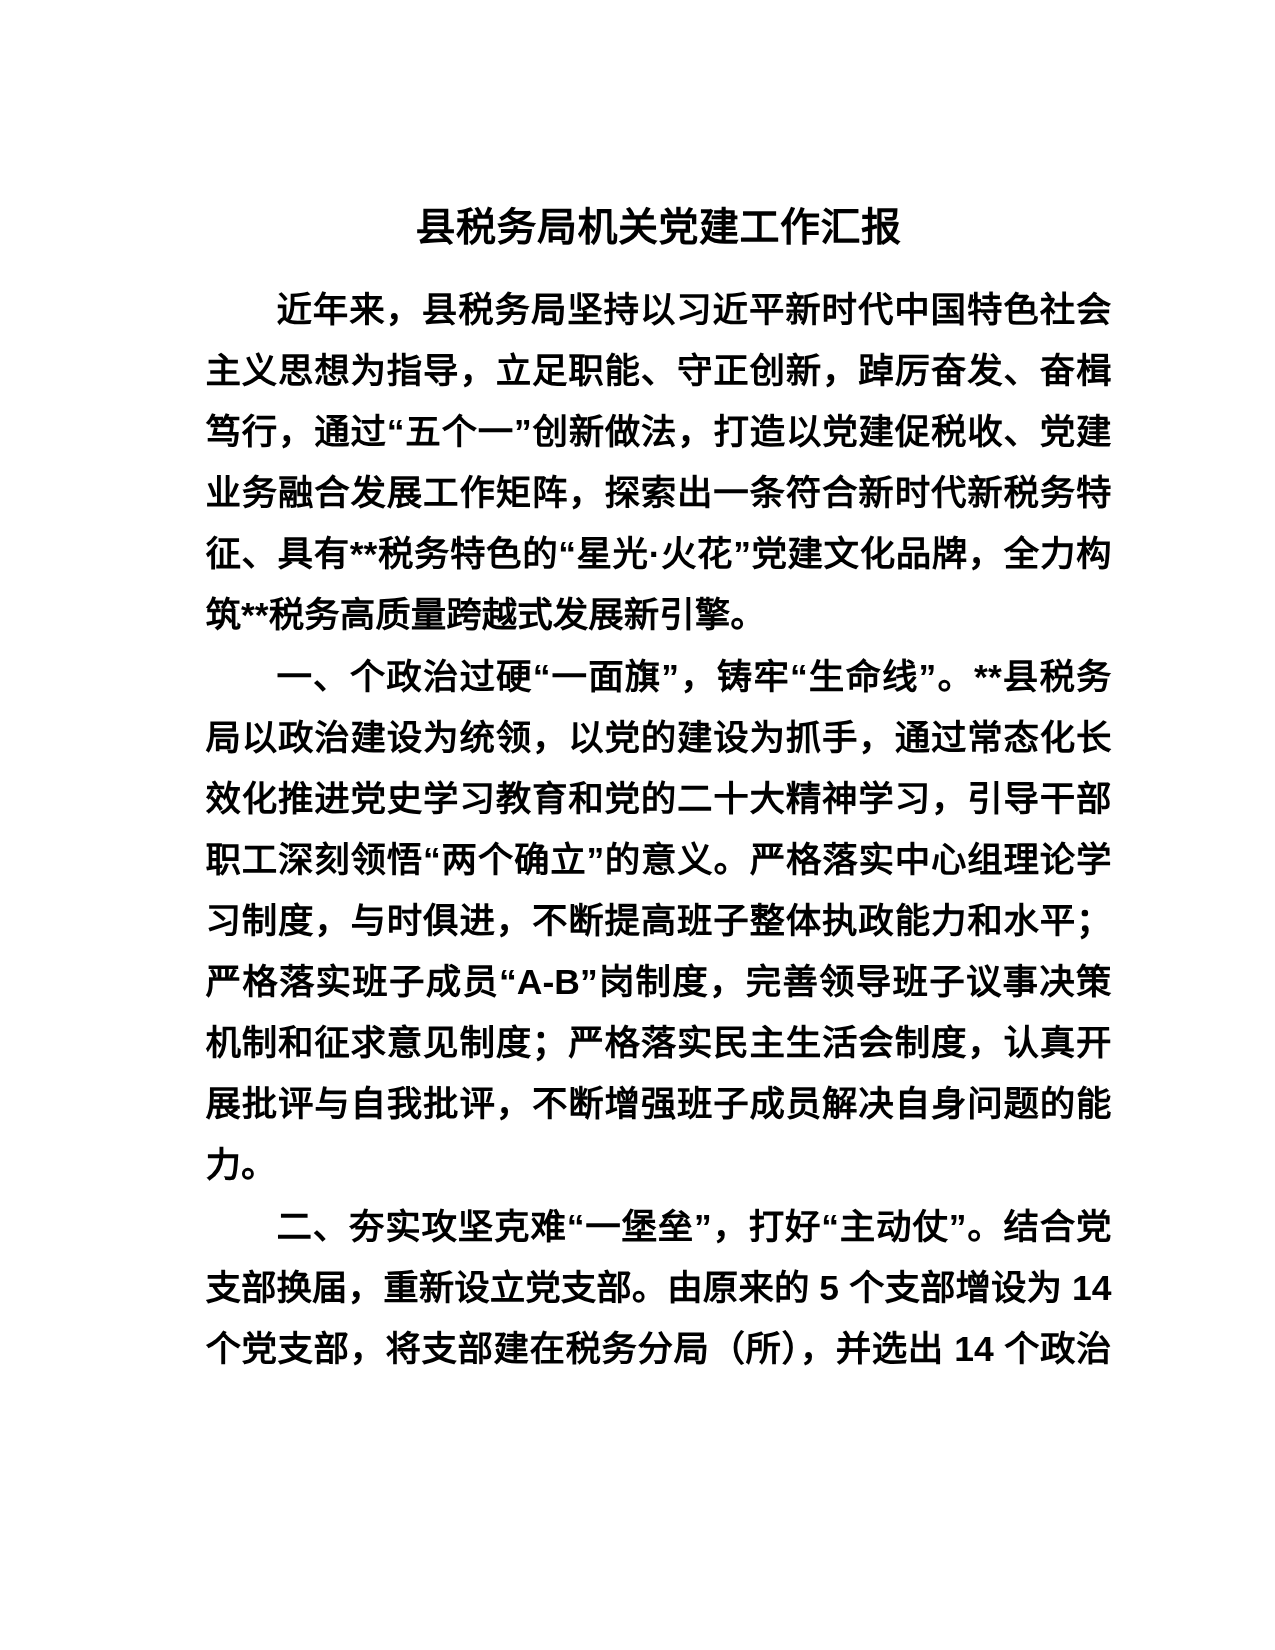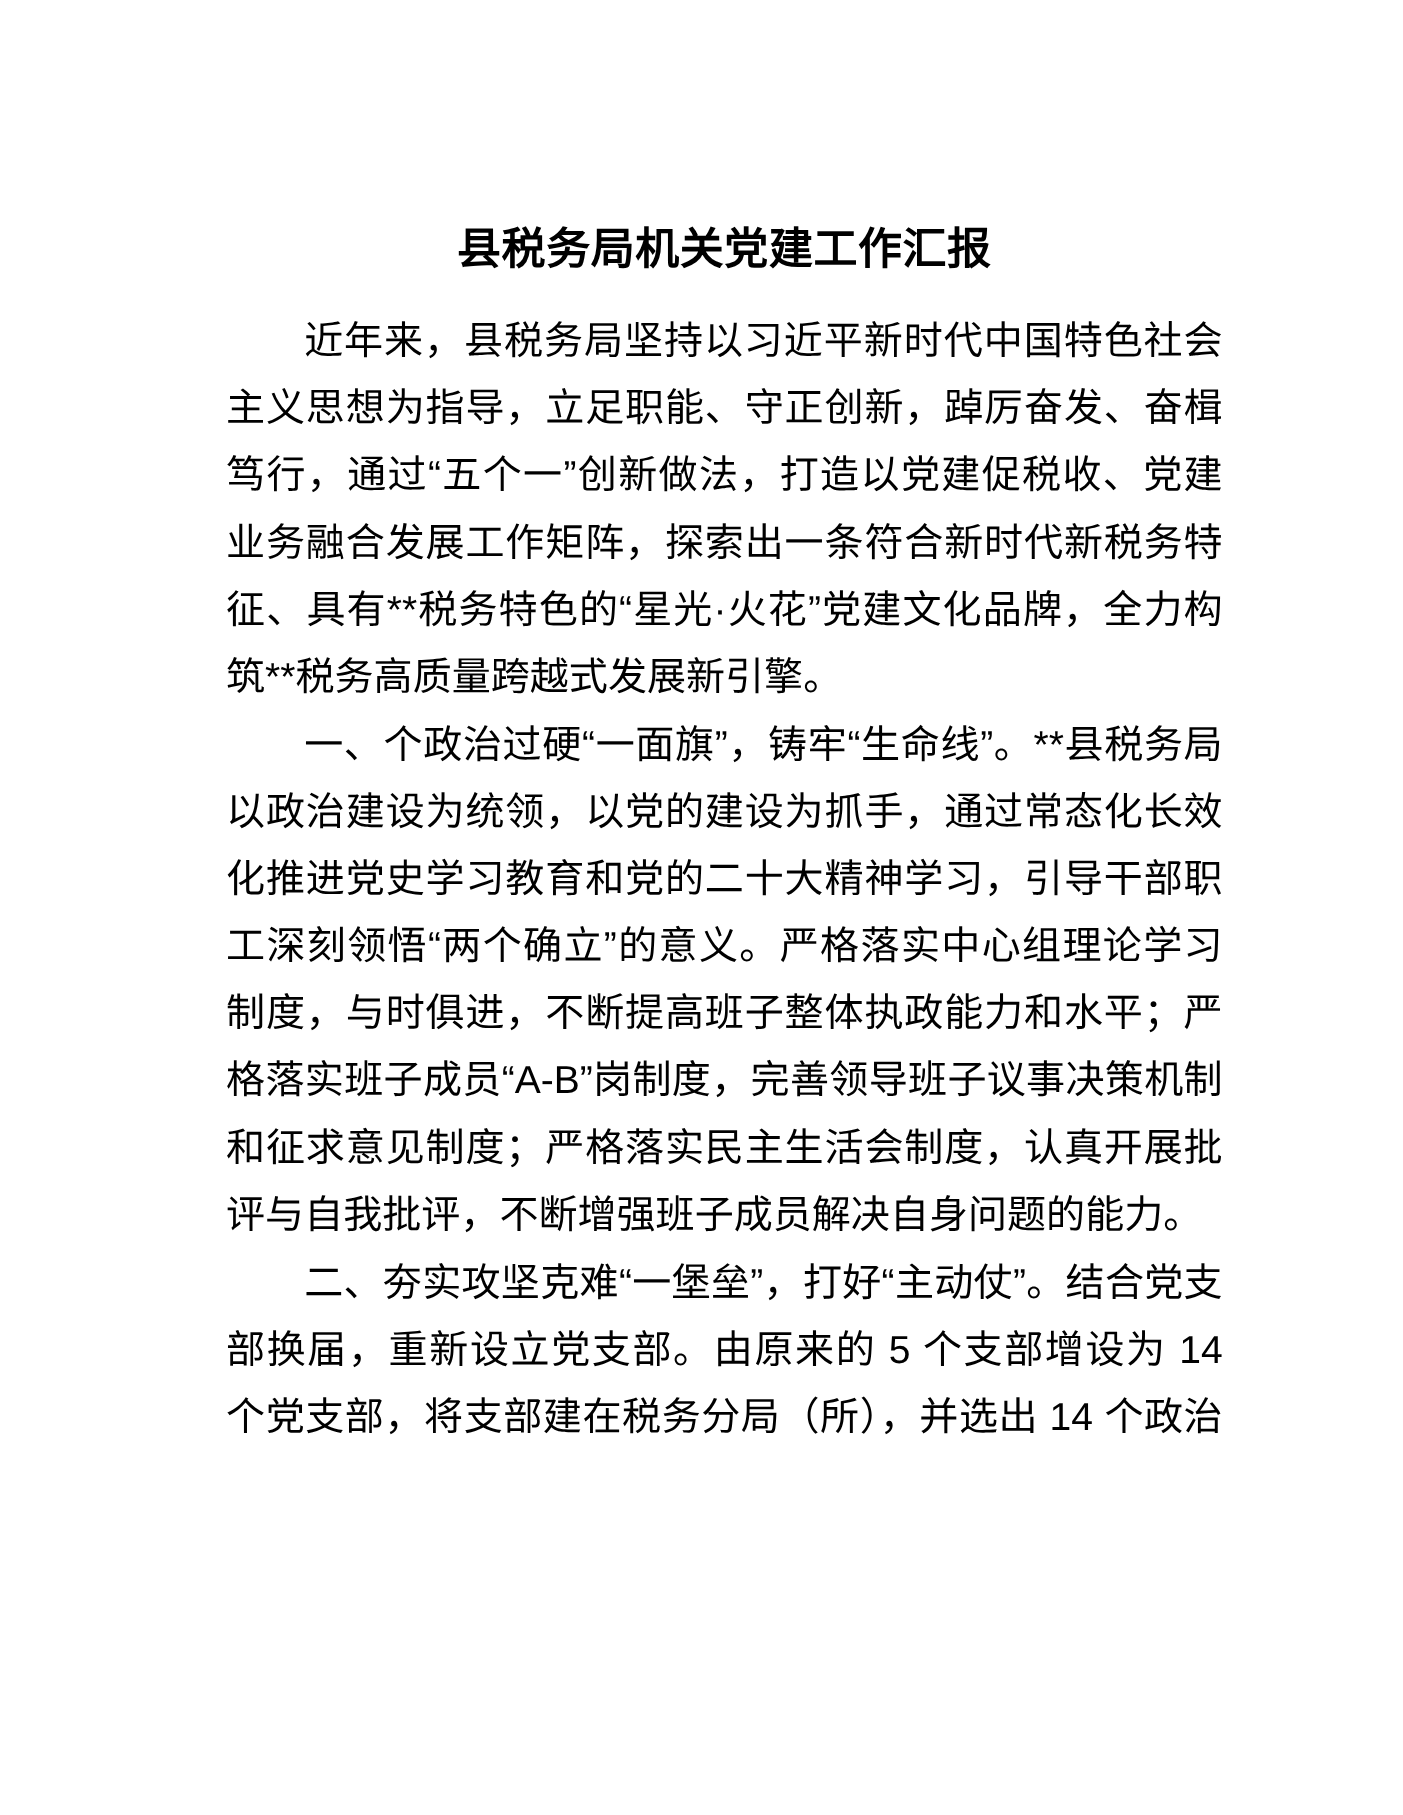--- a/index.html
+++ b/index.html
@@ -32,21 +32,21 @@
     line-height: 62px;
     text-align: center;
     color: #000000;
     letter-spacing: 0.5px;
     margin: 0 0 22px 0;
     white-space: nowrap;
   }
 
   .doc-para {
     font-family: "Liberation Sans", "DejaVu Sans", sans-serif;
-    font-weight: 400;
+    font-weight: 700;
     font-size: 35.5px;
     line-height: 61px;
     color: #000000;
     text-align: justify;
     text-justify: inter-ideograph;
     text-indent: 2em;
     margin: 0;
     letter-spacing: 0px;
     word-break: break-all;
   }

